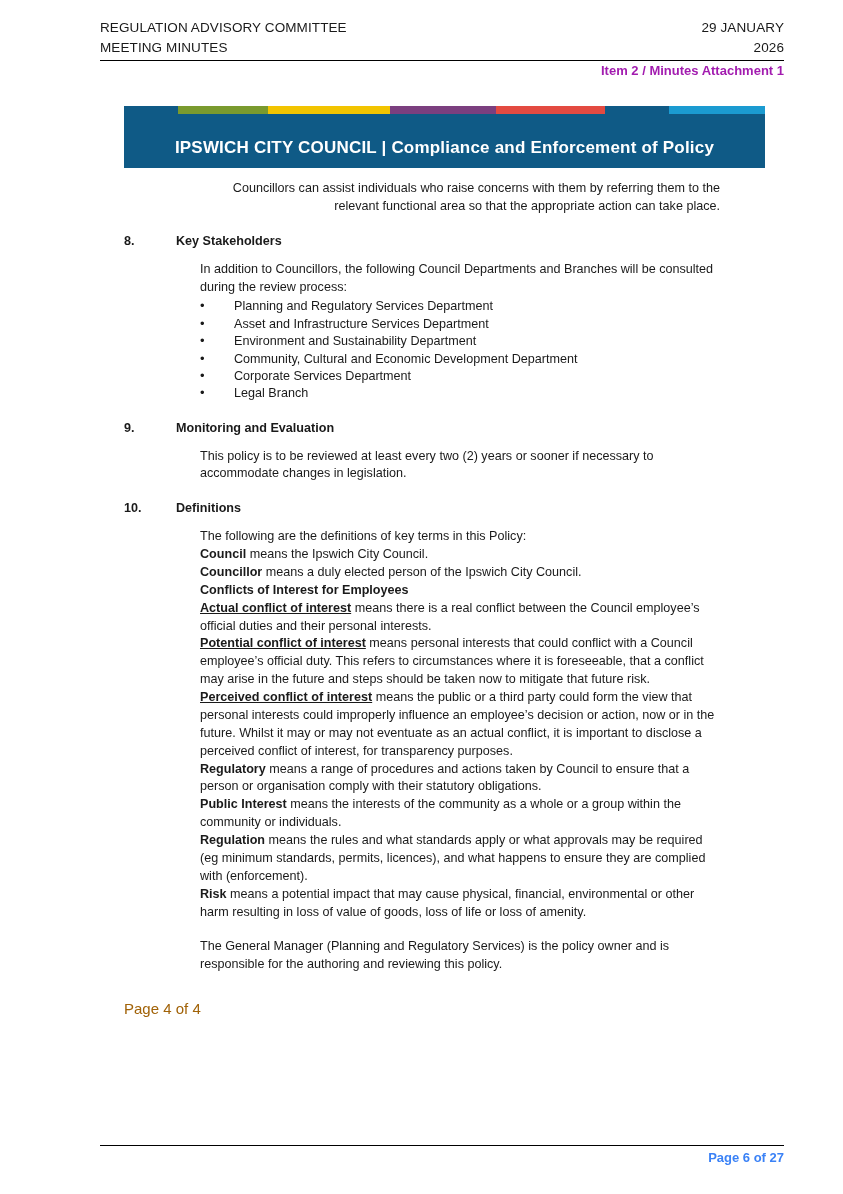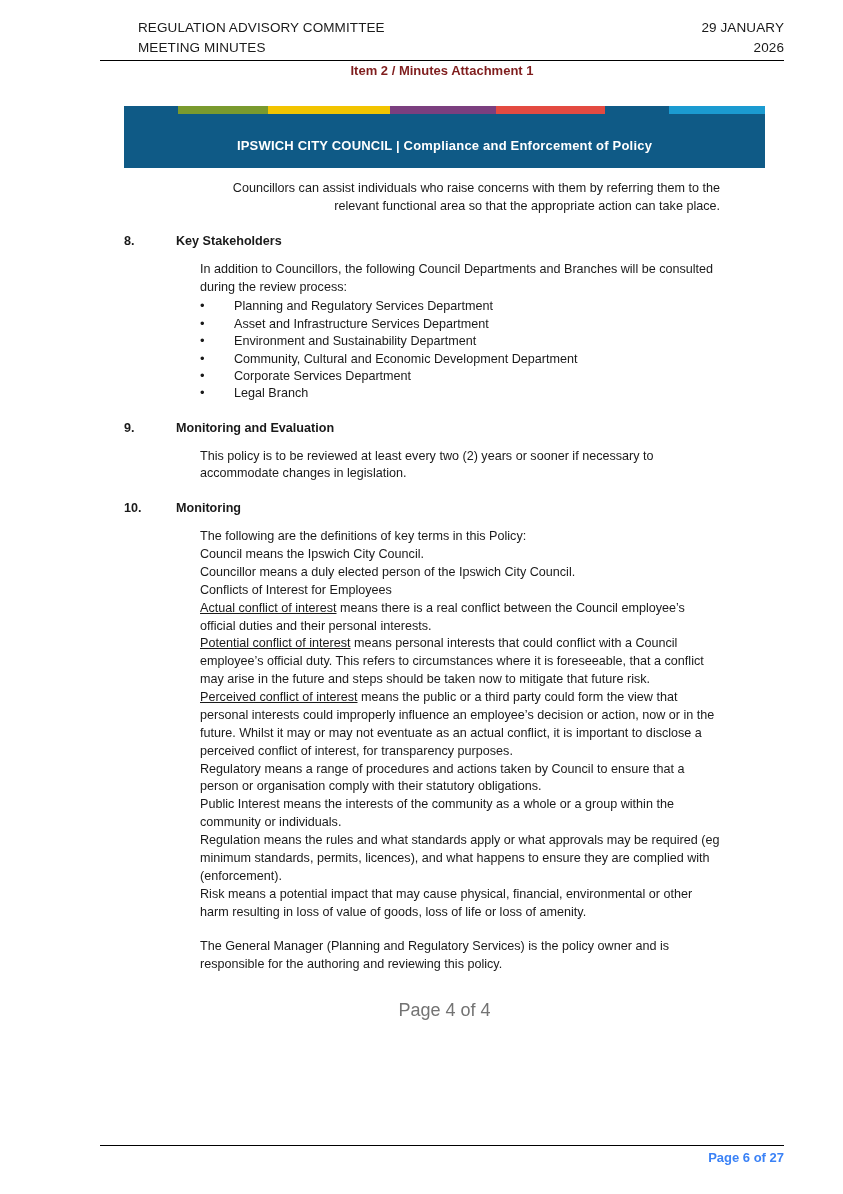--- a/index.html
+++ b/index.html
@@ -29,37 +29,36 @@
     top: 18px;
     width: 684px;
   }
   .header-row {
     display: flex;
     justify-content: space-between;
     align-items: center;
     font-size: 13.5px;
     letter-spacing: 0.1px;
     line-height: 1.45;
-    margin-left: 38px;
   }
   .header-left { text-align: left; }
   .header-right { text-align: right; }
   .header-rule {
     border-bottom: 1.6px solid #000;
     margin-top: 3px;
   }
   .attachment-line {
     position: absolute;
     left: 100px;
     top: 63px;
     width: 684px;
-    text-align: center;
+    text-align: right;
     font-size: 13px;
     font-weight: bold;
-    color: #7f1d1d;
+    color: #a21caf;
   }
 
   
   .banner {
     position: absolute;
     left: 124px;
     top: 106px;
     width: 641px;
     height: 62px;
     background: #0f5a86;
@@ -74,21 +73,21 @@
   .s2 { width: 14%;   background: #7a9a2e; }
   .s3 { width: 19%;   background: #f2c400; }
   .s4 { width: 16.5%; background: #7b3f7f; }
   .s5 { width: 17%;   background: #e34a41; }
   .s6 { width: 10%;   background: #0f5a86; }
   .s7 { width: 15%;   background: #1b9bd1; }
   .banner-title {
     margin-top: 24px;
     text-align: center;
     color: #ffffff;
-    font-size: 13px;
+    font-size: 17px;
     font-weight: bold;
     letter-spacing: 0.2px;
   }
 
   
   .content {
     position: absolute;
     left: 124px;
     top: 180px;
     width: 641px;
@@ -134,31 +133,31 @@
     line-height: 1.38;
   }
   ul.bullets li::before {
     content: "\2022";
     position: absolute;
     left: 0;
     top: -1px;
     font-size: 13px;
   }
   .defs p { margin: 0; }
-  .defs .term { font-weight: normal; margin-top: 18px; }
+  .defs .term { font-weight: bold; margin-top: 18px; }
   .defs .term-u { text-decoration: underline; }
 
   .pagefooter {
     position: absolute;
     left: 124px;
     top: 1000px;
     width: 641px;
-    text-align: center;
-    font-size: 18px;
-    color: #737373;
+    text-align: left;
+    font-size: 15px;
+    color: #a16207;
   }
 
   
   .footer {
     position: absolute;
     left: 100px;
     top: 1145px;
     width: 684px;
   }
   .footer-rule {
@@ -232,21 +231,21 @@
         <span>Monitoring and Evaluation</span>
       </div>
       <div class="section-body">
         <p>This policy is to be reviewed at least every two (2) years or sooner if necessary to accommodate changes in legislation.</p>
       </div>
     </div>
 
     <div class="section">
       <div class="section-head">
         <span class="section-num">10.</span>
-        <span>Monitoring</span>
+        <span>Definitions</span>
       </div>
       <div class="section-body defs">
         <p>The following are the definitions of key terms in this Policy:</p>
 
         <p><span class="term">Council</span><span> means the Ipswich City Council.</span></p>
         <p><span class="term">Councillor</span><span> means a duly elected person of the Ipswich City Council.</span></p>
         <p><span class="term">Conflicts of Interest for Employees</span><span></span></p>
         <p><span class="term term-u">Actual conflict of interest</span><span> means there is a real conflict between the Council employee’s official duties and their personal interests.</span></p>
         <p><span class="term term-u">Potential conflict of interest</span><span> means personal interests that could conflict with a Council employee’s official duty. This refers to circumstances where it is foreseeable, that a conflict may arise in the future and steps should be taken now to mitigate that future risk.</span></p>
         <p><span class="term term-u">Perceived conflict of interest</span><span> means the public or a third party could form the view that personal interests could improperly influence an employee’s decision or action, now or in the future. Whilst it may or may not eventuate as an actual conflict, it is important to disclose a perceived conflict of interest, for transparency purposes.</span></p>

